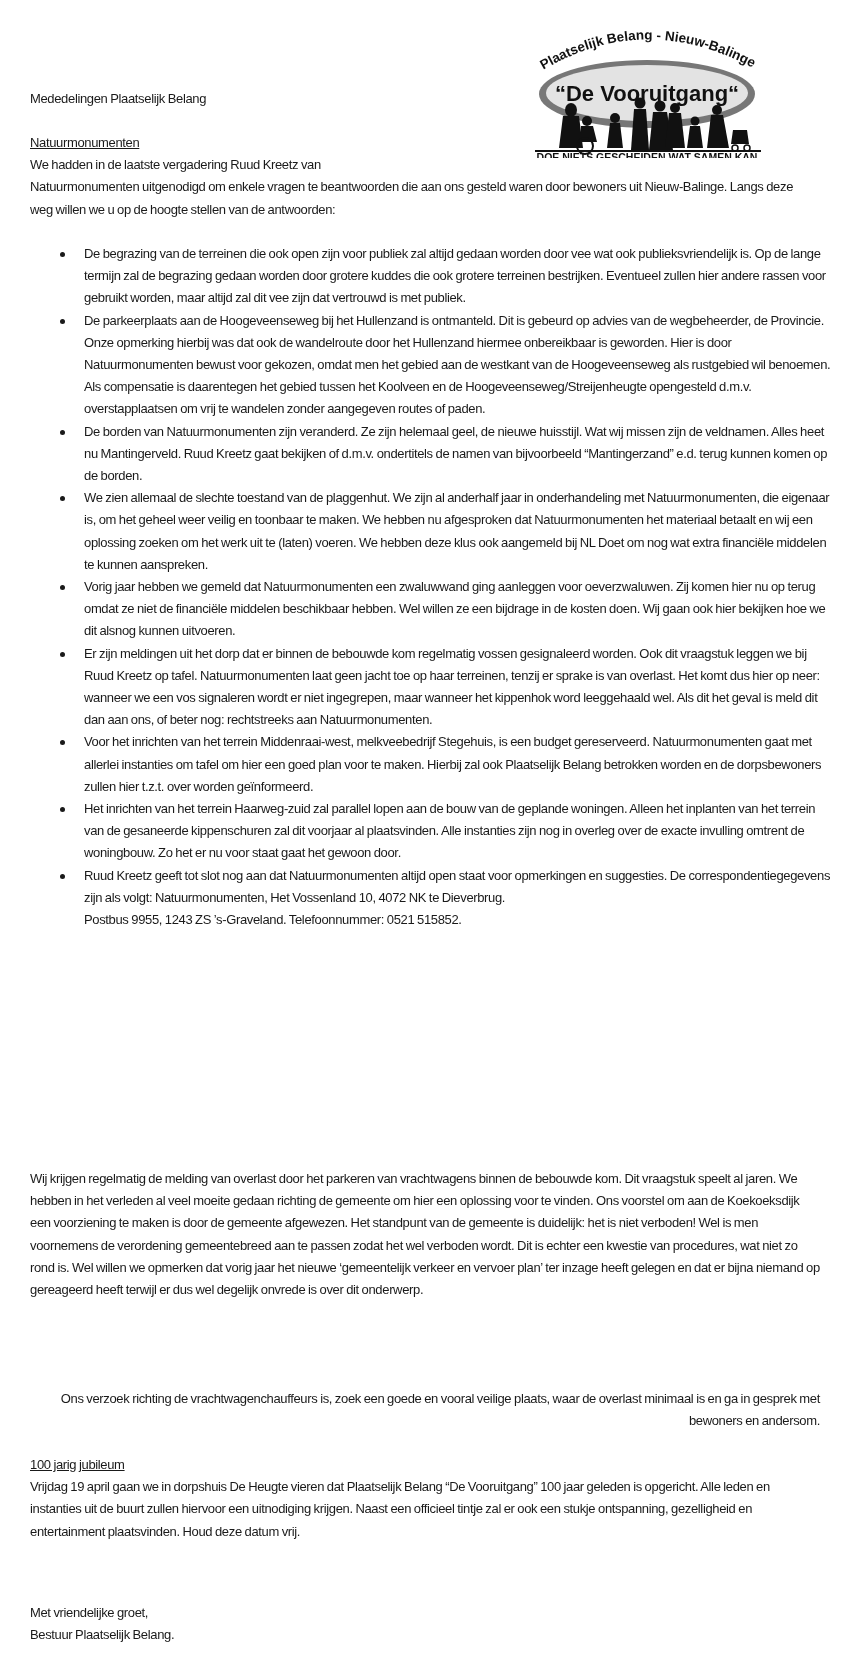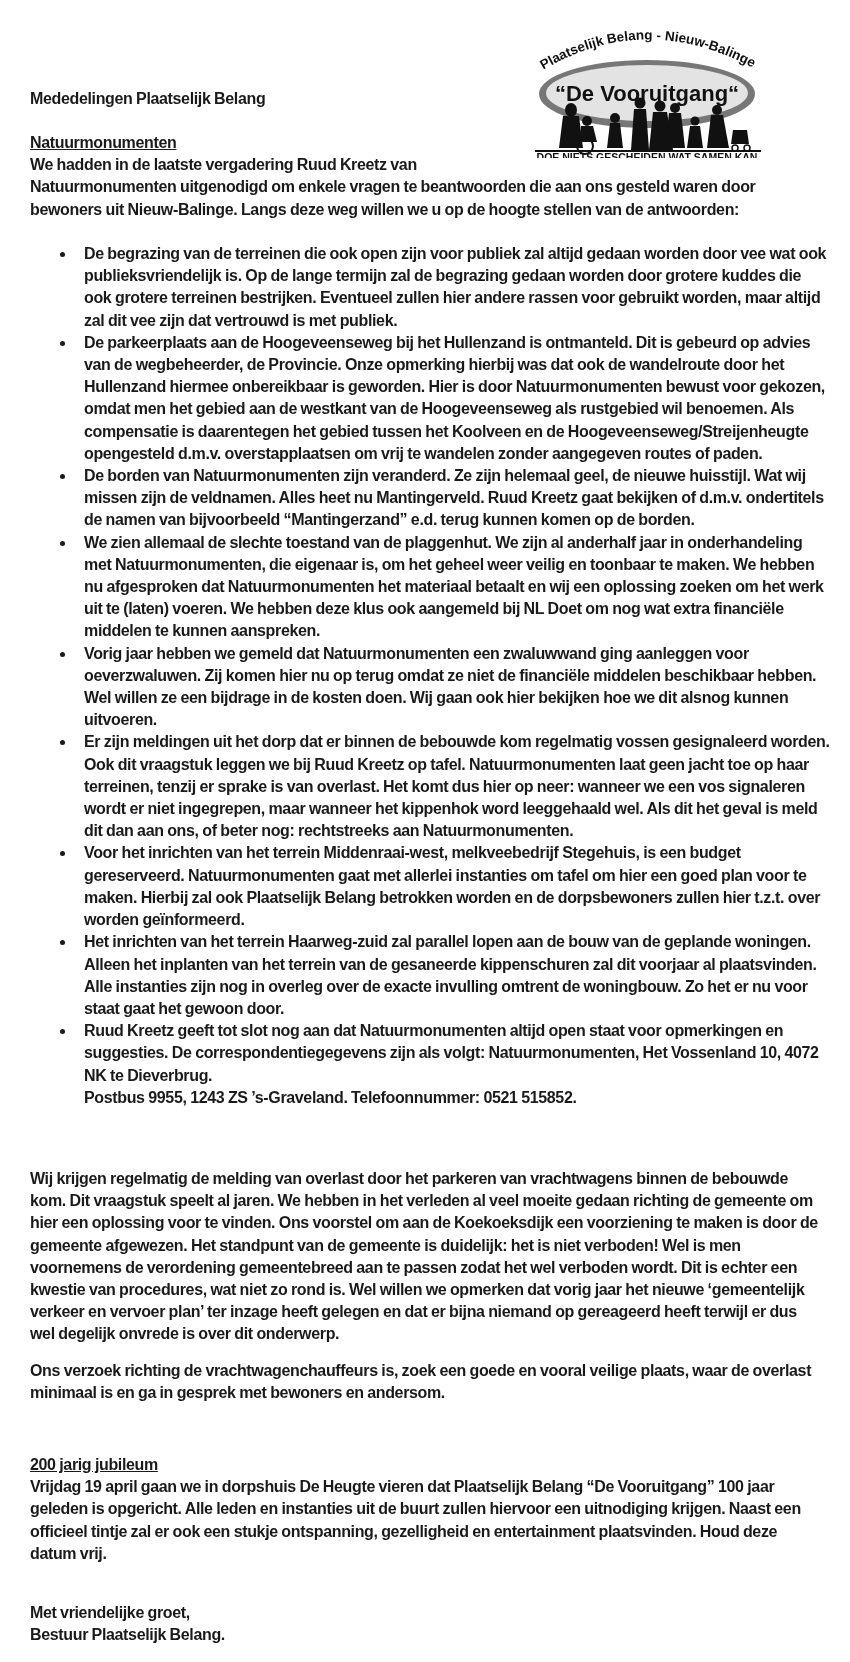--- a/index.html
+++ b/index.html
@@ -2,32 +2,32 @@
 <html><head>
   <meta charset="utf-8">
   <style>
     html, body { margin: 0; padding: 0; background: #ffffff; }
     body {
       width: 850px; height: 1662px; position: relative; overflow: hidden;
       font-family: "Liberation Sans", "DejaVu Sans", sans-serif;
       color: #1a1a1a;
     }
     .page { position: absolute; left: 0; top: 0; width: 850px; height: 1662px; }
-    .txt { font-size: 16px; line-height: 22.2px; letter-spacing: -0.35px; word-spacing: -0.5px; font-weight: bold; }
+    .txt { font-size: 13px; line-height: 22.2px; letter-spacing: -0.35px; word-spacing: -0.5px; }
     .doc-title { position: absolute; left: 30px; top: 88px; }
     .section-head { text-decoration: underline; }
     .intro { position: absolute; left: 30px; top: 132px; width: 780px; }
     .intro-l1 { width: 420px; }
     ul.bullets { position: absolute; left: 32px; top: 243px; width: 800px; margin: 0; padding: 0; list-style: none; }
     ul.bullets li { position: relative; padding-left: 52px; }
     ul.bullets li .dot {
       position: absolute; left: 28px; top: 9px; width: 5px; height: 5px; border-radius: 50%; background: #1a1a1a;
     }
     .sec2 { position: absolute; left: 30px; top: 1168px; width: 790px; }
-    .sec2b { position: absolute; left: 30px; top: 1360px; width: 790px; }
+    .sec2b { position: absolute; left: 30px; top: 1388px; width: 790px; text-align: right; }
     .sec3 { position: absolute; left: 30px; top: 1454px; width: 790px; }
     .closing { position: absolute; left: 30px; top: 1602px; }
     p { margin: 0; }
 
     .logo { position: absolute; left: 525px; top: 18px; width: 240px; height: 140px; }
     .logo svg { width: 100%; height: 100%; display: block; }
   </style>
 </head>
 <body>
 
@@ -95,21 +95,21 @@
   </ul>
 
   <div class="sec2 txt">
     <p>Wij krijgen regelmatig de melding van overlast door het parkeren van vrachtwagens binnen de bebouwde kom. Dit vraagstuk speelt al jaren. We hebben in het verleden al veel moeite gedaan richting  de gemeente om hier een oplossing voor te vinden. Ons voorstel om aan de Koekoeksdijk een voorziening te maken is door de gemeente afgewezen. Het standpunt van de gemeente is duidelijk: het is niet verboden! Wel is men voornemens de verordening gemeentebreed aan te passen zodat het wel verboden wordt. Dit is echter een kwestie van procedures, wat niet zo rond is. Wel willen we opmerken dat vorig jaar het nieuwe ‘gemeentelijk verkeer en vervoer plan’ ter inzage heeft gelegen en dat er bijna niemand op gereageerd heeft terwijl er dus wel degelijk onvrede is over dit onderwerp.</p>
   </div>
   <div class="sec2b txt">
     <p>Ons verzoek richting  de vrachtwagenchauffeurs is, zoek een goede en vooral veilige plaats, waar de overlast minimaal  is en ga in gesprek met bewoners en andersom.</p>
   </div>
 
   <div class="sec3 txt">
-    <p class="section-head">200 jarig jubileum</p>
+    <p class="section-head">100 jarig jubileum</p>
     <p>Vrijdag 19 april gaan we in dorpshuis De Heugte vieren dat Plaatselijk Belang “De Vooruitgang” 100 jaar geleden is opgericht. Alle leden en instanties uit de buurt zullen hiervoor een uitnodiging krijgen. Naast een officieel tintje zal er ook een stukje ontspanning, gezelligheid en entertainment plaatsvinden. Houd deze datum vrij.</p>
   </div>
 
   <div class="closing txt">
     <p>Met vriendelijke groet,</p>
     <p>Bestuur Plaatselijk Belang.</p>
   </div>
 
 </div>
 

